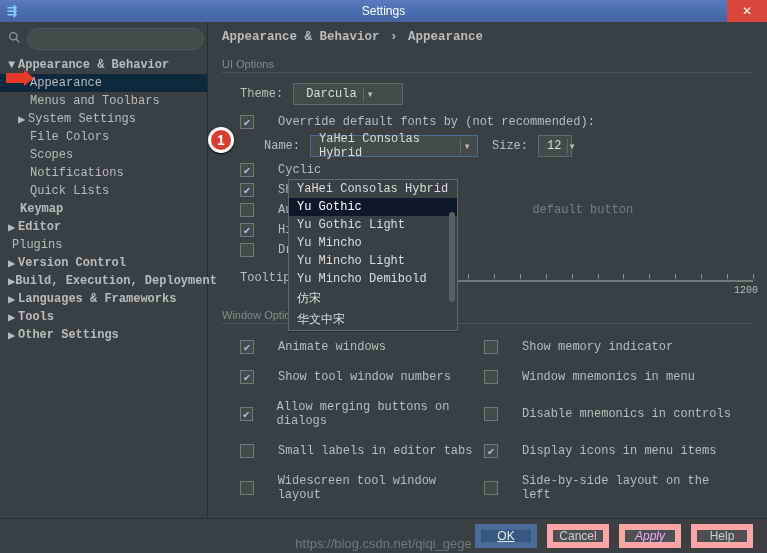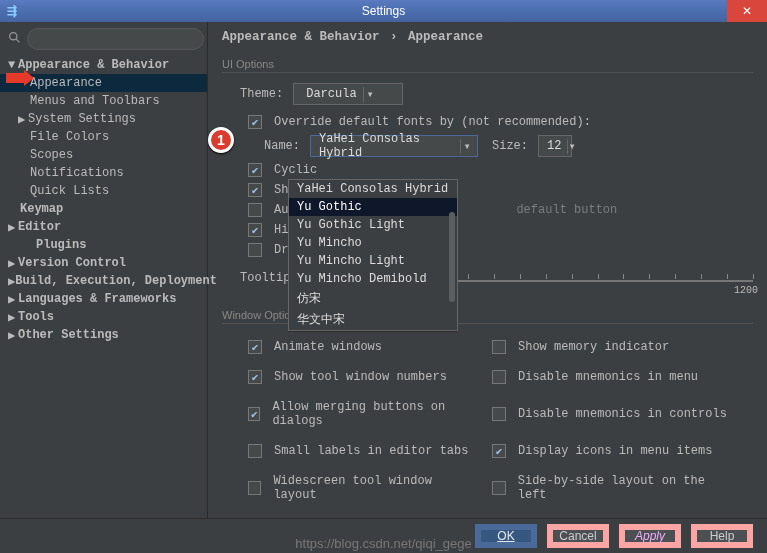--- a/index.html
+++ b/index.html
@@ -104,23 +104,23 @@
   .select.size { width:34px; }
   .num-badge {
     width:26px;height:26px;border-radius:50%;
     background:#d93b2f;border:3px solid #fff;
     color:#fff;font-weight:bold;font-size:14px;
     display:flex;align-items:center;justify-content:center;
     box-shadow:0 1px 2px #000;
     position:absolute;
   }
   .chk {
-    display:flex; align-items:center; gap:12px;
+    display:flex; align-items:center; gap:24px;
     font-family:"Consolas","Courier New",monospace;
-    color:#bbb; margin:6px 8px;
+    color:#bbb; margin:6px 0;
   }
   .chk .box {
     width:14px;height:14px;border:1px solid #777;
     background:#45494a;display:inline-flex;
     align-items:center;justify-content:center;
     font-size:11px;color:#a3c0e8;
   }
   .chk .box.checked::after{content:"✔";}
   .dropdown-list {
     position:absolute;
@@ -238,21 +238,21 @@
       <div class="tree-item lvl2">
           <span>Quick Lists</span>
         </div>
       <div class="tree-item lvl1" style="padding-left:20px;font-weight:bold;">
           <span>Keymap</span>
         </div>
       <div class="tree-item lvl1">
           <span class="caret">▶</span>
           <span>Editor</span>
         </div>
-      <div class="tree-item lvl1" style="padding-left:36px;font-weight:bold;">
+      <div class="tree-item lvl1" style="padding-left:12px;font-weight:normal;">
           <span>Plugins</span>
         </div>
       <div class="tree-item lvl1">
           <span class="caret">▶</span>
           <span>Version Control</span>
         </div>
       <div class="tree-item lvl1">
           <span class="caret">▶</span>
           <span>Build, Execution, Deployment</span>
         </div>
@@ -383,21 +383,21 @@
       <div class="chk">
           <span class="box"></span>
           <span>Show memory indicator</span>
         </div>
       <div class="chk">
           <span class="box checked"></span>
           <span>Show tool window numbers</span>
         </div>
       <div class="chk">
           <span class="box"></span>
-          <span>Disable mnemonics in menu</span>
+          <span>Window mnemonics in menu</span>
         </div>
       <div class="chk">
           <span class="box checked"></span>
           <span>Allow merging buttons on dialogs</span>
         </div>
       <div class="chk">
           <span class="box"></span>
           <span>Disable mnemonics in controls</span>
         </div>
       <div class="chk">

